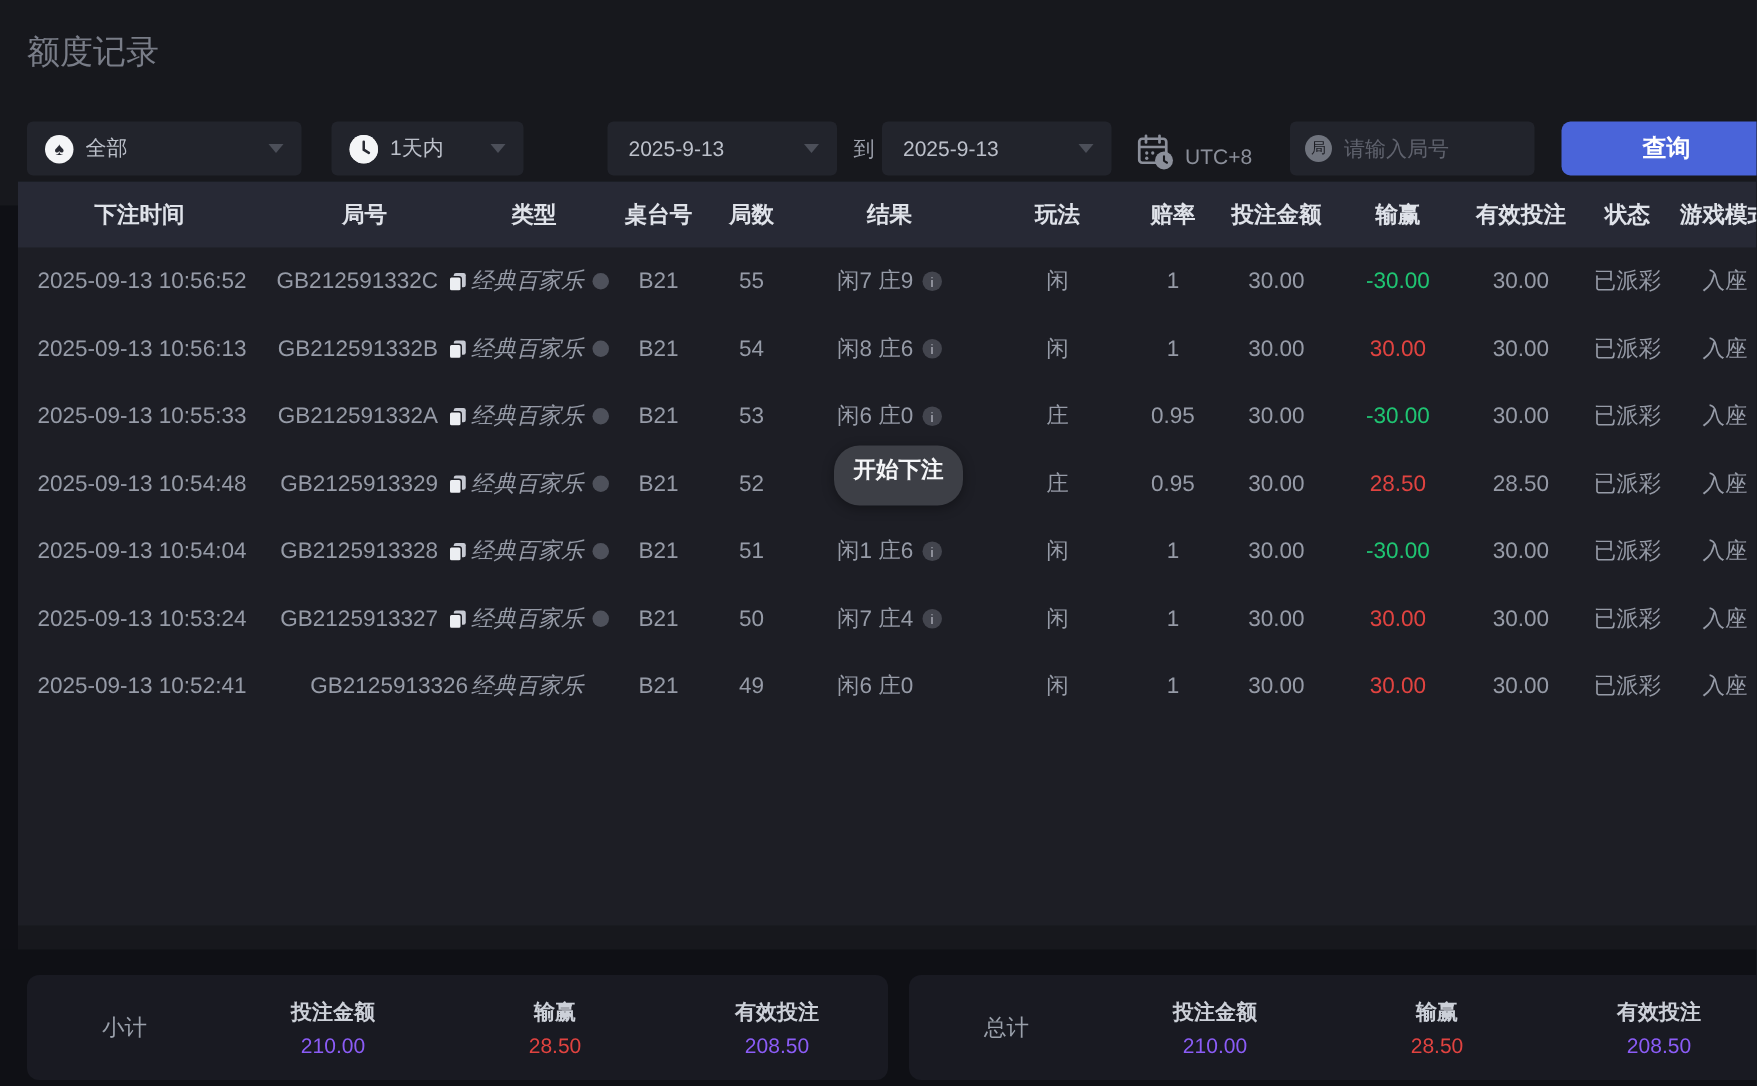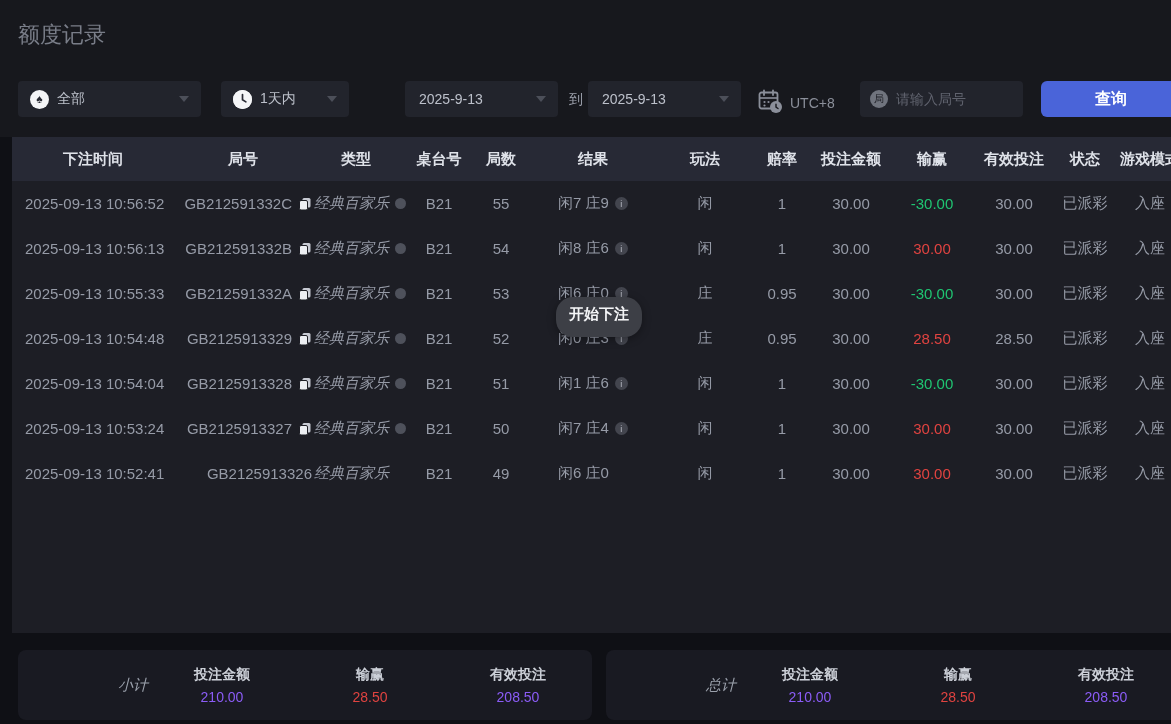--- a/index.html
+++ b/index.html
@@ -52,21 +52,21 @@
   }
   .round-input::placeholder { color:#60636e; }
   .search-btn {
     position:absolute; left:1041px; top:0; width:140px; height:36px;
     background:#4a64d9; border:none; border-radius:6px; color:#fff;
     font-size:16px; font-weight:bold; cursor:pointer; font-family:inherit;
   }
   
   .side-strip { position:absolute; left:0; top:137px; width:12px; bottom:0; background:#0f1015; }
   .table-area {
-    position:absolute; left:12px; top:137px; width:1159px; height:496px;
+    position:absolute; left:12px; top:121px; width:1159px; height:496px;
     background:#1d1e25; overflow:hidden;
   }
   .grid-row {
     display:grid;
     grid-template-columns:162px 138px 88px 78px 46px 138px 86px 68px 70px 92px 72px 70px 60px;
   }
   .thead { height:44px; background:#272935; }
   .thead .cell {
     display:flex; align-items:center; justify-content:center;
     font-size:15px; font-weight:bold; color:#dfe2e9; white-space:nowrap;
@@ -97,21 +97,21 @@
     box-shadow:0 2px 8px rgba(0,0,0,.35);
   }
   
   .bottom-strip { position:absolute; left:0; top:633px; width:100%; height:91px; background:#0f1015; }
   .summary-panel {
     position:absolute; top:650px; height:70px; background:#191a22; border-radius:8px;
     display:grid; grid-template-columns:130px 1fr 1fr 1fr; align-items:center;
   }
   .summary-panel.left { left:18px; width:574px; }
   .summary-panel.right { left:606px; width:574px; }
-  .sum-label { text-align:right; font-size:15px; color:#9aa0ab;font-style:italic; }
+  .sum-label { text-align:center; font-size:15px; color:#9aa0ab; }
   .stat { text-align:center; }
   .stat .stat-title { font-size:14px; font-weight:bold; color:#ccd0d8; margin-bottom:5px; }
   .stat .stat-value { font-size:14px; color:#8b5cf6; }
   .stat .stat-value.red { color:#e04340; }
 </style>
 </head>
 <body>
 
 <div class="tabs">
   <div class="tab inactive">

